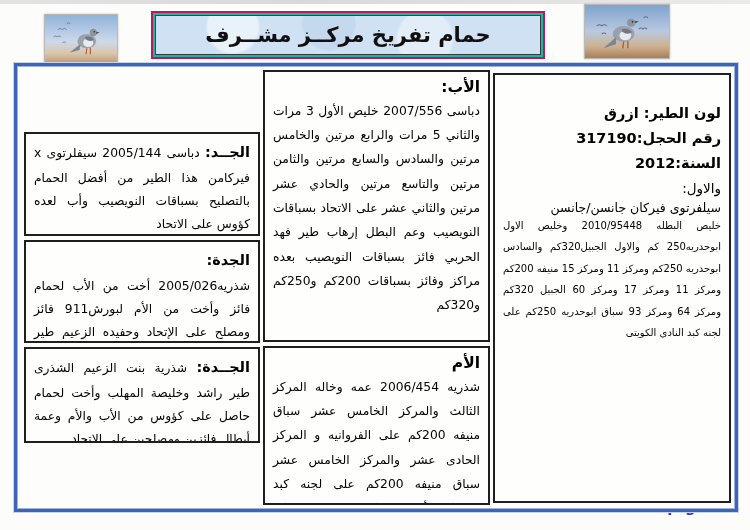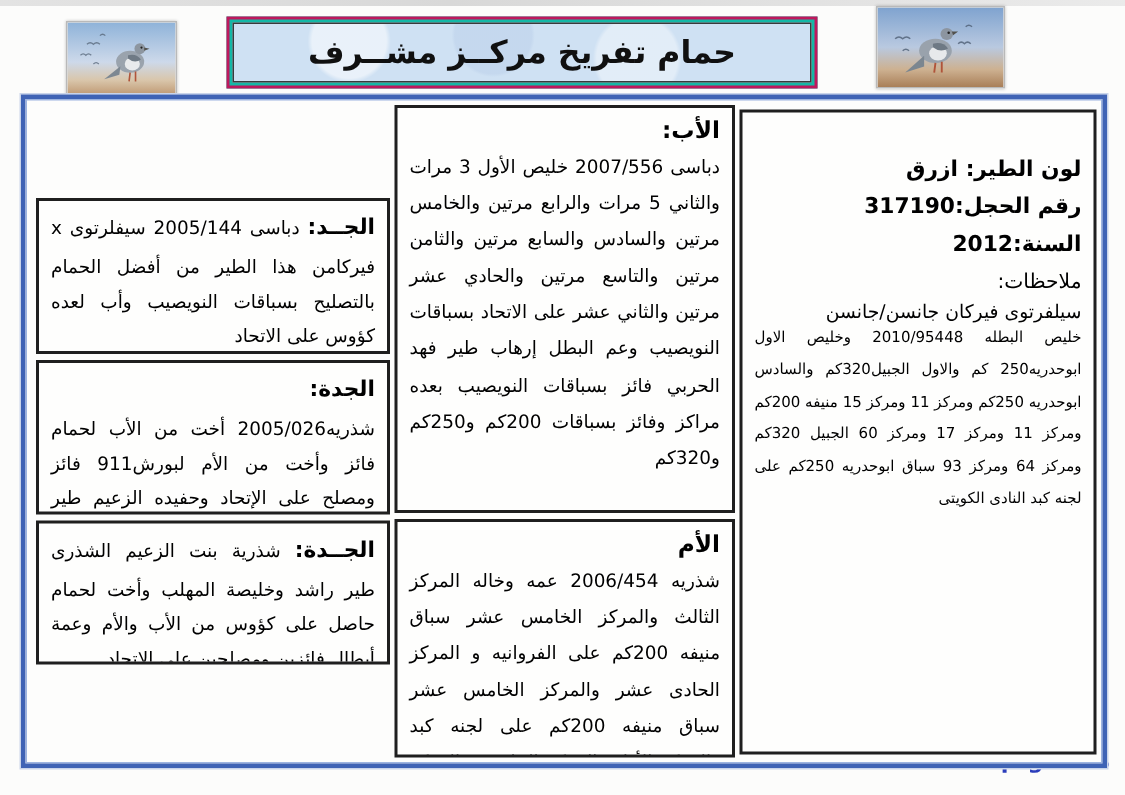--- a/index.html
+++ b/index.html
@@ -139,21 +139,21 @@
   <div class="watermark">kuwait-pigeons</div>
 
   <div class="pedigree">
     <div class="cols">
 
       <div class="col info">
         <div class="cell info-cell">
           <p class="info-line">لون الطير: ازرق</p>
           <p class="info-line">رقم الحجل:317190</p>
           <p class="info-line">السنة:2012</p>
-          <p class="info-notes">ملاحظات:</p>
+          <p class="info-notes">والاول:</p>
           <p class="info-strain">سيلفرتوى فيركان جانسن/جانسن</p>
           <p class="info-achv">خليص البطله 2010/95448 وخليص الاول ابوحدريه250 كم والاول الجبيل320كم والسادس ابوحدريه 250كم ومركز 11 ومركز 15 منيفه 200كم ومركز 11 ومركز 17 ومركز 60 الجبيل 320كم ومركز 64 ومركز 93 سباق ابوحدريه 250كم على لجنه كبد النادى الكويتى</p>
         </div>
       </div>
 
       <div class="col parents">
         <div class="cell father-cell">
           <span class="section-label">الأب:</span>
           <p class="body-text">دباسى 2007/556 خليص الأول 3 مرات والثاني 5 مرات والرابع مرتين والخامس مرتين والسادس والسابع مرتين والثامن مرتين والتاسع مرتين والحادي عشر مرتين والثاني عشر على الاتحاد بسباقات النويصيب وعم البطل إرهاب طير فهد الحربي فائز بسباقات النويصيب بعده مراكز وفائز بسباقات 200كم و250كم و320كم</p>
         </div>

